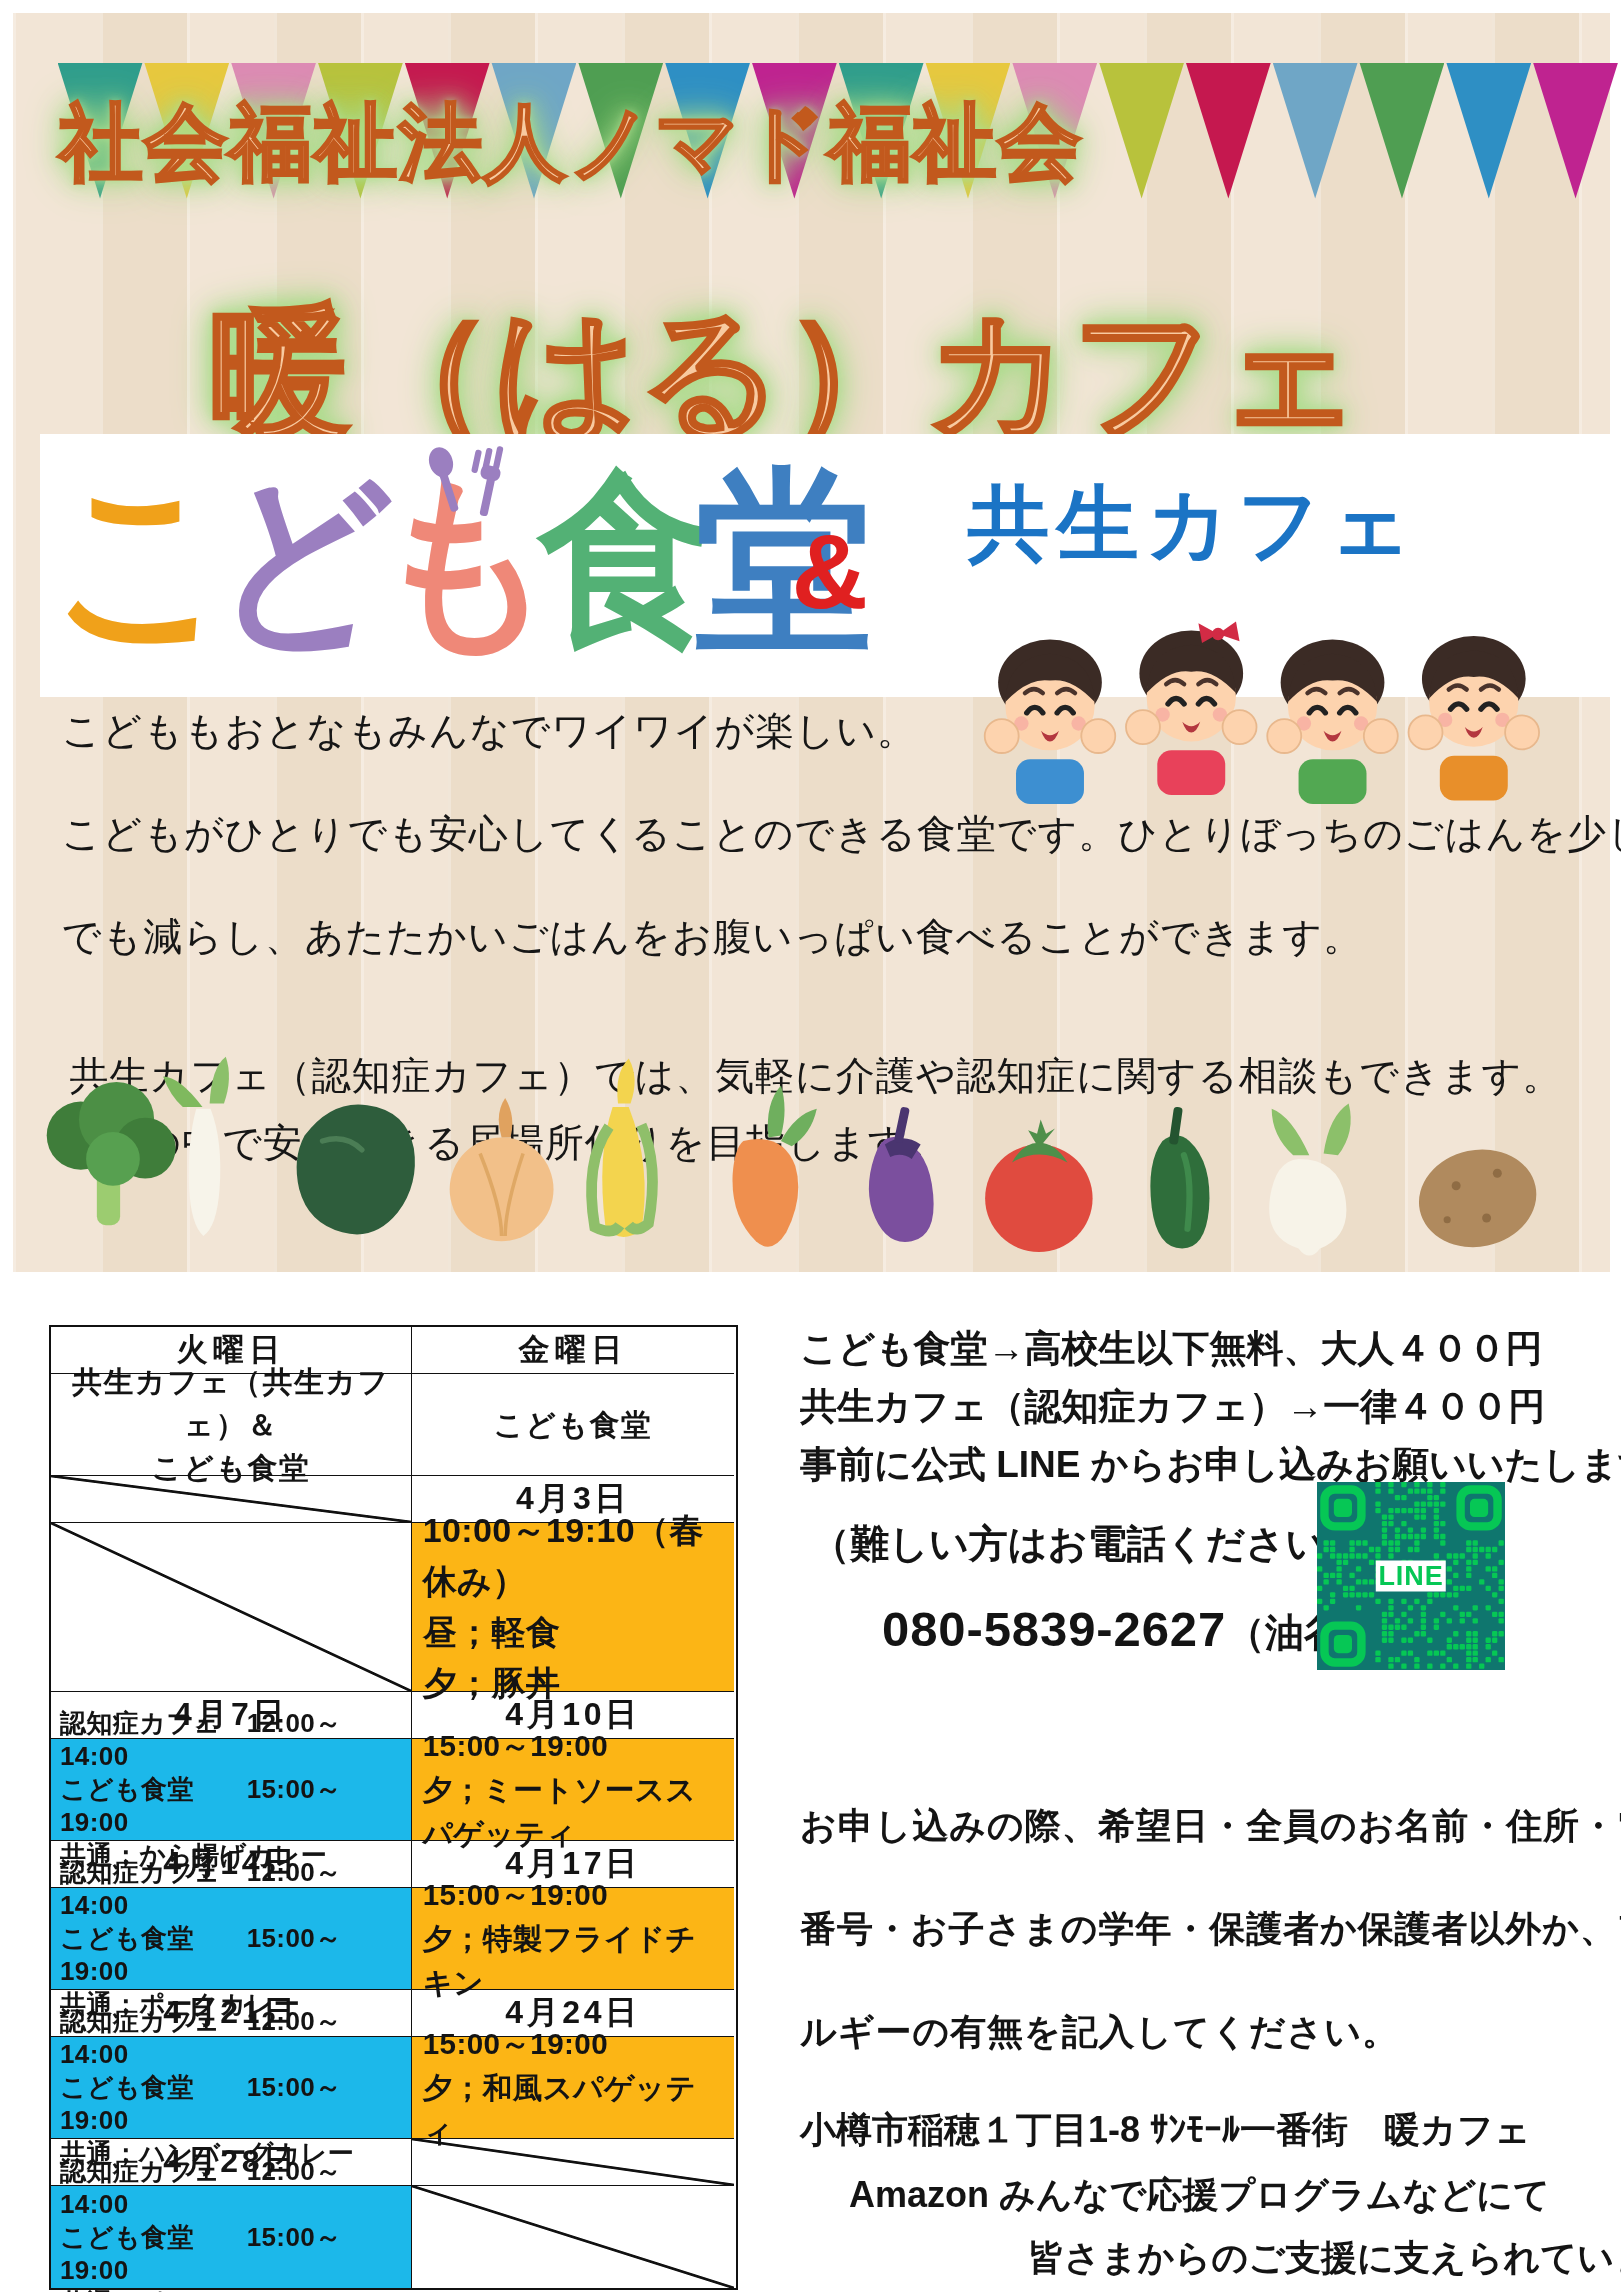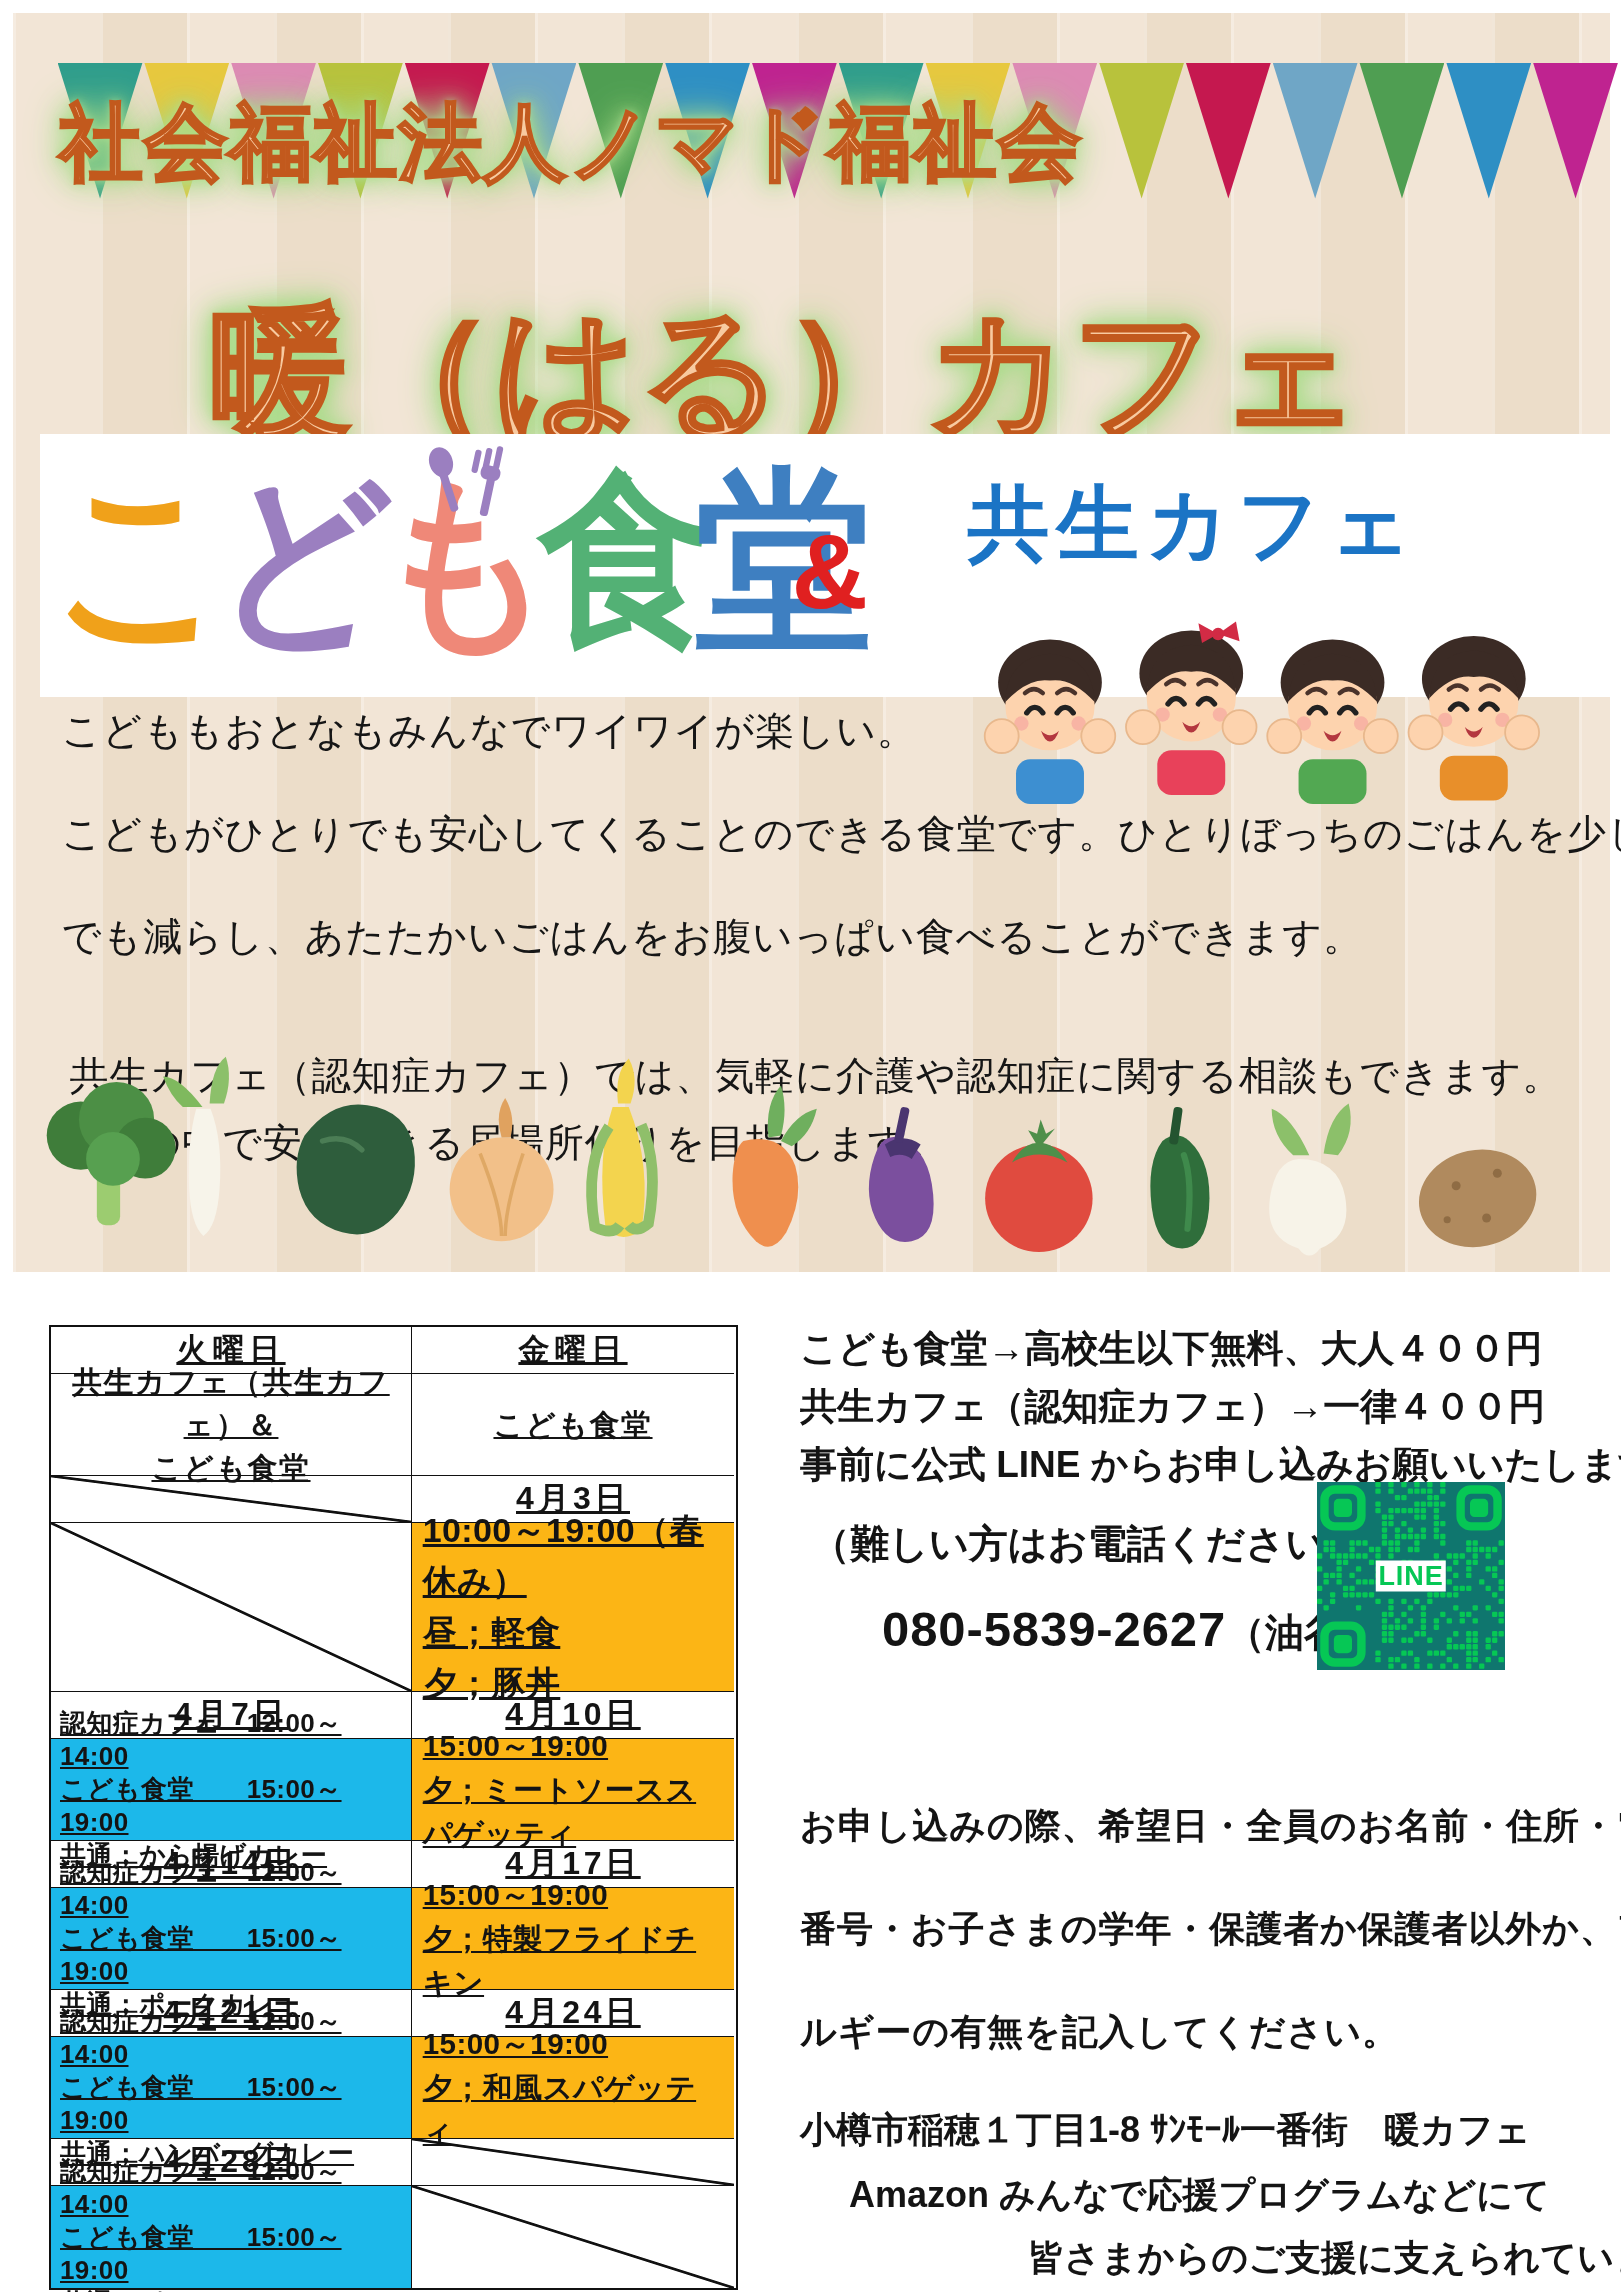--- a/index.html
+++ b/index.html
@@ -40,21 +40,21 @@
 
   
   .intro-line{left:49px;font-size:39px;font-weight:500;color:#161616;white-space:nowrap;letter-spacing:0.9px;}
 
   
   #schedule{left:49px;top:1325px;width:685px;background:#ffffff;
             border:2.7px solid #111;display:grid;
             grid-template-columns:361px 322px;
             grid-template-rows:47px 102px 47px 169px 47px 102px 47px 102px 47px 102px 47px 102px;}
   .cell{border-right:1.8px solid #111;border-bottom:1.8px solid #111;position:relative;
-        display:flex;flex-direction:column;justify-content:center;text-decoration:underline;}
+        display:flex;flex-direction:column;justify-content:center;}
   .cell:nth-child(2n){border-right:none;}
   .row-last{border-bottom:none !important;}
   .c-center{align-items:center;text-align:center;}
   .date-cell{font-size:32px;font-weight:800;letter-spacing:3.6px;}
   .hdr-cell{font-size:31px;font-weight:800;letter-spacing:5.4px;}
   .sub-cell{font-size:29.6px;font-weight:800;line-height:43px;white-space:pre-line;letter-spacing:1.8px;}
   .body-cell{font-size:26px;font-weight:800;line-height:33px;white-space:pre-line;
              padding:5.4px 9px;text-align:left;letter-spacing:0.4px;}
   .fri-body{font-size:29.6px;line-height:44px;padding:5.4px 10.7px;}
   .spring{font-size:34px;line-height:51px;padding:5.4px 10.7px;}
@@ -231,21 +231,21 @@
   <div class="cell c-center hdr-cell">金曜日</div>
 
   <div class="cell c-center sub-cell">共生カフェ（共生カフェ）＆
 こども食堂</div>
   <div class="cell c-center sub-cell">こども食堂</div>
 
   <div class="cell diag"></div>
   <div class="cell c-center date-cell">4月3日</div>
 
   <div class="cell diag"></div>
-  <div class="cell body-cell spring bg-orange">10:00～19:00（春休み）
+  <div class="cell body-cell spring bg-orange">10:00～19:10（春休み）
 昼；軽食
 夕；豚丼</div>
 
   <div class="cell c-center date-cell">4月7日</div>
   <div class="cell c-center date-cell">4月10日</div>
 
   <div class="cell body-cell bg-blue">認知症カフェ　12:00～14:00
 こども食堂　　15:00～19:00
 共通；から揚げカレー</div>
   <div class="cell body-cell fri-body bg-orange">15:00～19:00

